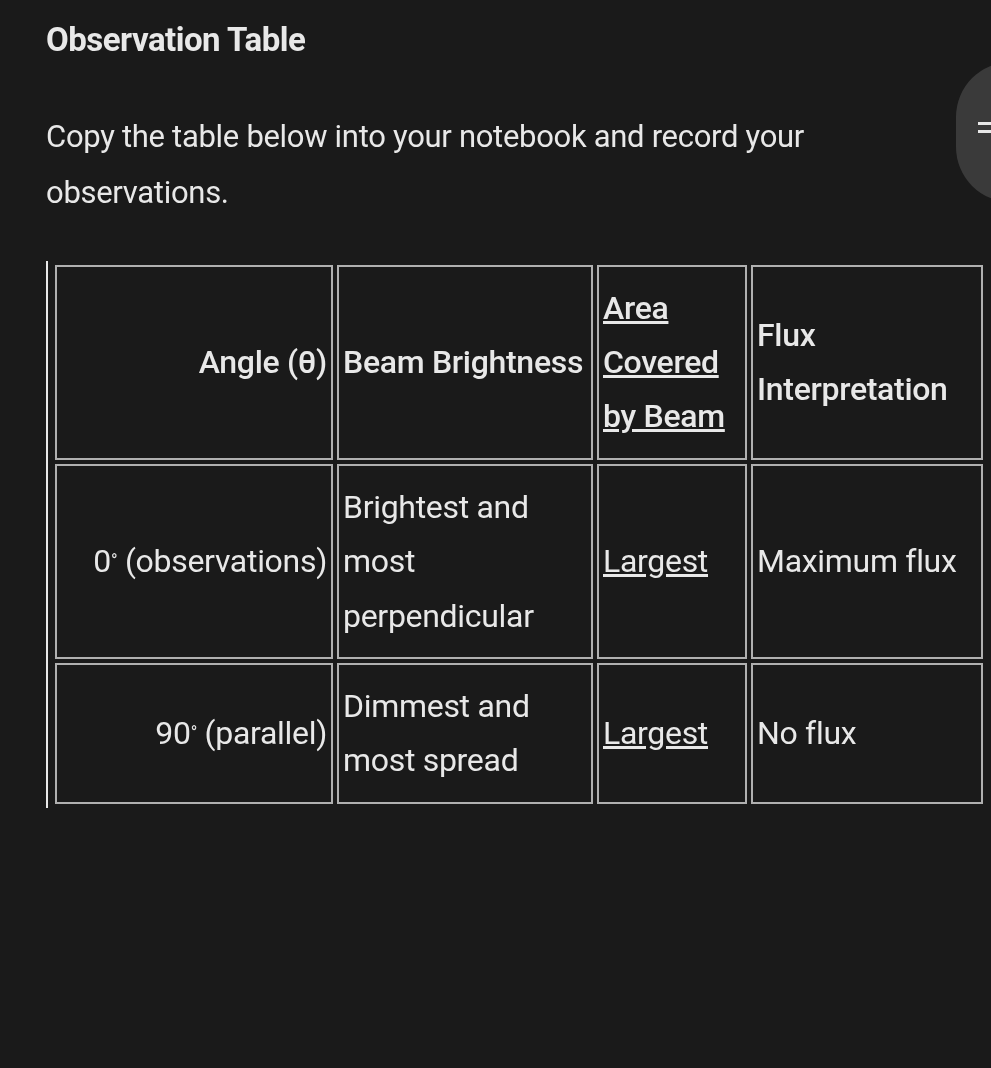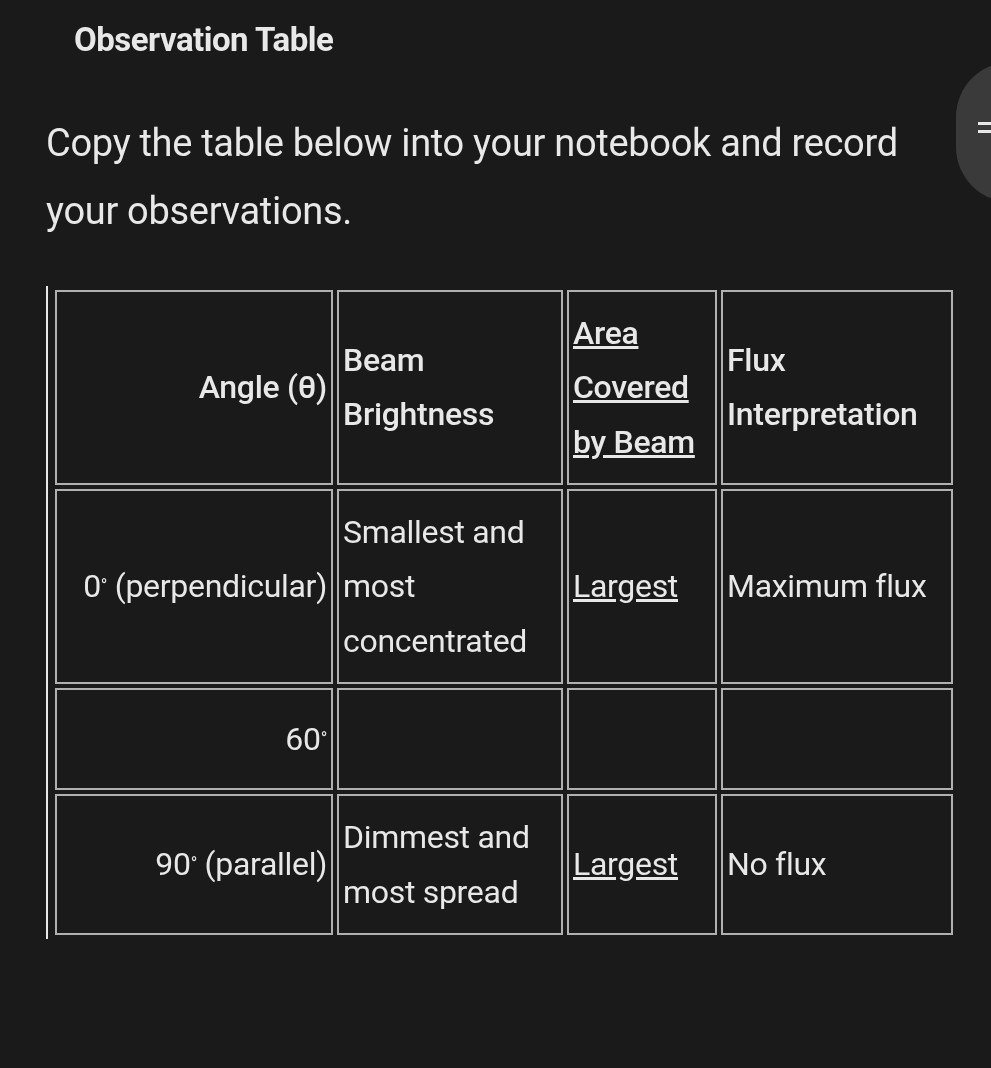--- a/index.html
+++ b/index.html
@@ -17,25 +17,24 @@
       min-height: 1068px;
       position: relative;
       overflow: hidden;
     }
     
     .heading {
       font-size: 33px;
       font-weight: 700;
       margin-bottom: 50px;
       letter-spacing: -0.5px;
-      margin-left: 28px;
     }
     
     .instruction {
-      font-size: 38px;
+      font-size: 31px;
       font-weight: 400;
       line-height: 1.8;
       margin-bottom: 40px;
       max-width: 900px;
       letter-spacing: -0.3px;
     }
     
     .table-container {
       border-left: 2px solid #e8e8e8;
       padding-left: 0;
@@ -63,21 +62,21 @@
       font-weight: 500;
       vertical-align: middle;
     }
     
     .col-angle {
       width: 278px;
       text-align: right;
     }
     
     .col-brightness {
-      width: 226px;
+      width: 256px;
       margin-top: 24px;
     }
     
     .col-area {
       width: 150px;
       text-decoration: underline;
     }
     
     .col-flux {
       width: 232px;
@@ -133,32 +132,24 @@
     <thead>
       <tr>
         <th class="col-angle">Angle (θ)</th>
         <th class="col-brightness">Beam Brightness</th>
         <th class="col-area">Area Covered by Beam</th>
         <th class="col-flux">Flux Interpretation</th>
       </tr>
     </thead>
     <tbody id="table-body">
     <tr>
-          <td class="col-angle"><span>0</span><span class="degree">°</span><span> (perpendicular)</span></td>
-          <td class="col-brightness">Smallest and most concentrated</td>
+          <td class="col-angle"><span>0</span><span class="degree">°</span><span> (observations)</span></td>
+          <td class="col-brightness">Brightest and most perpendicular</td>
           <td class="col-area">Largest</td>
           <td class="col-flux">Maximum flux</td>
-        </tr>
-        <tr>
-          <td class="col-angle"><span>60</span><span class="degree">°</span><span></span></td>
-          <td class="col-brightness">
-            <div class="empty-cell"></div>
-          </td>
-          <td class="col-area"></td>
-          <td class="col-flux"></td>
         </tr>
         <tr>
           <td class="col-angle"><span>90</span><span class="degree">°</span><span> (parallel)</span></td>
           <td class="col-brightness">Dimmest and most spread</td>
           <td class="col-area">Largest</td>
           <td class="col-flux">No flux</td>
         </tr>
       </tbody>
   </table>
 </div>

